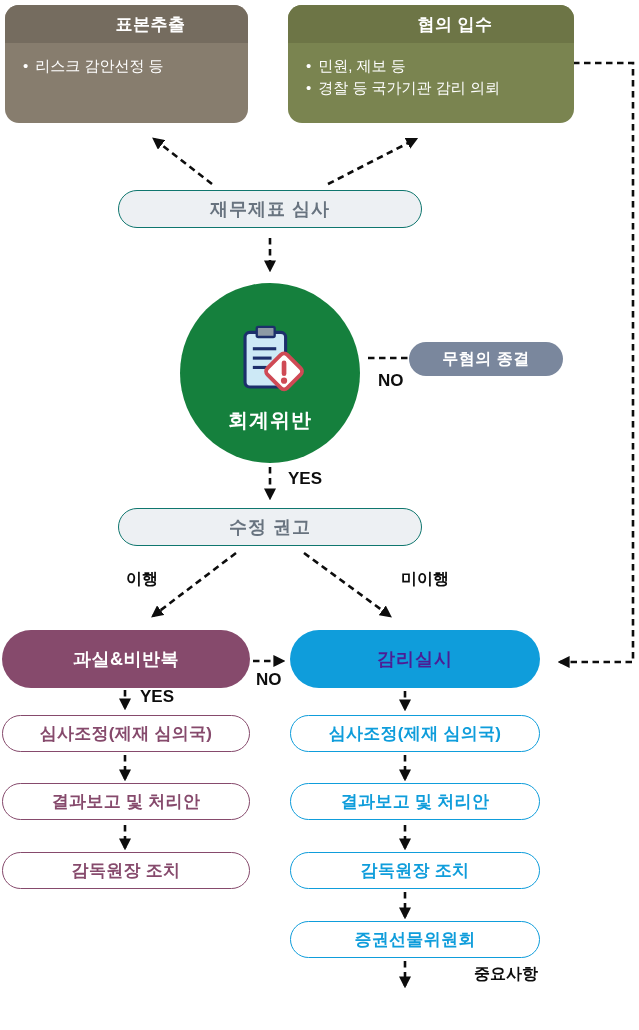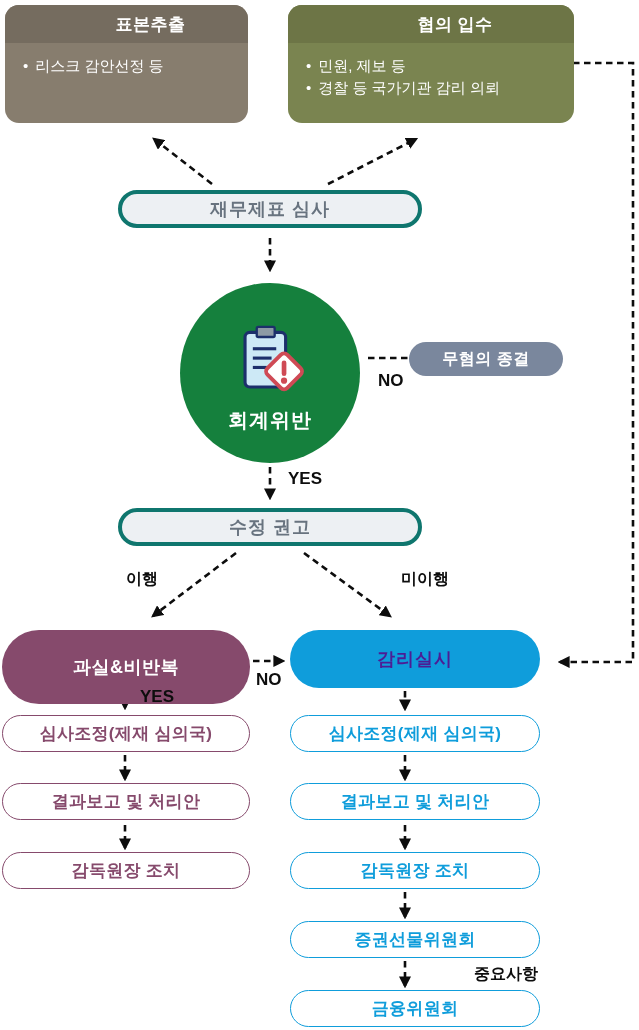--- a/index.html
+++ b/index.html
@@ -16,38 +16,38 @@
   .topbox-body{padding:12px 16px 10px 18px;font-size:15px;line-height:22px;}
   .box-sample{left:5px;top:5px;width:243px;height:118px;background:#877d6e;}
   .box-sample .topbox-header{background:#756c5f;}
   .box-tipoff{left:288px;top:5px;width:286px;height:118px;background:#7a8450;}
   .box-tipoff .topbox-header{background:#6d7546;}
   .bullet{display:flex;gap:7px;}
   .bullet::before{content:"•";flex:0 0 auto;}
 
   
   .pill{border-radius:999px;display:flex;align-items:center;justify-content:center;}
-  .neutral{background:#edf0f3;border:4px solid #0f766e;color:#68737f;
+  .neutral{background:#edf0f3;border:1px solid #0f766e;color:#68737f;
     font-size:18px;font-weight:600;letter-spacing:1px;}
   .review{left:118px;top:190px;width:304px;height:38px;}
   .correction{left:118px;top:508px;width:304px;height:38px;}
 
   
   .circle{left:180px;top:283px;width:180px;height:180px;border-radius:50%;
     background:#15803d;display:flex;flex-direction:column;align-items:center;
     justify-content:center;padding-top:10px;gap:6px;}
   .circle .label{color:#ffffff;font-size:20px;font-weight:700;letter-spacing:1px;}
   .vio-icon{width:84px;height:78px;display:block;}
 
   
   .closure{left:409px;top:342px;width:154px;height:34px;background:#7a879d;
     color:#ffffff;font-size:16px;font-weight:700;letter-spacing:.5px;}
 
   
-  .fault{left:2px;top:630px;width:248px;height:74px;background:#864a6c;
+  .fault{left:2px;top:630px;width:248px;height:58px;background:#864a6c;
     color:#ffffff;font-size:18px;font-weight:700;letter-spacing:.5px;}
   .audit{left:290px;top:630px;width:250px;height:58px;background:#0f9ddb;
     color:#4c1d95;font-size:18px;font-weight:700;letter-spacing:1px;}
 
   
   .outline{background:#ffffff;font-size:17px;font-weight:700;height:37px;letter-spacing:.3px;}
   .plum{border:1.6px solid #864a6c;color:#864a6c;left:2px;width:248px;}
   .blue{border:1.6px solid #0f9ddb;color:#0f9ddb;left:290px;width:250px;}
   .row1{top:715px;} .row2{top:783px;} .row3{top:852px;} .row4{top:921px;} .row5{top:990px;}
 
@@ -136,21 +136,20 @@
   <div class="abs pill audit">감리실시</div>
 
   <div class="abs pill outline plum row1">심사조정(제재 심의국)</div>
   <div class="abs pill outline plum row2">결과보고 및 처리안</div>
   <div class="abs pill outline plum row3">감독원장 조치</div>
 
   <div class="abs pill outline blue row1">심사조정(제재 심의국)</div>
   <div class="abs pill outline blue row2">결과보고 및 처리안</div>
   <div class="abs pill outline blue row3">감독원장 조치</div>
   <div class="abs pill outline blue row4">증권선물위원회</div>
-  <div class="abs pill outline blue row5">금융위원회</div>
 
   <span class="abs flabel latin" style="left:378px;top:371px;">NO</span>
   <span class="abs flabel latin" style="left:288px;top:469px;">YES</span>
   <span class="abs flabel" style="left:118px;top:569px;width:48px;text-align:center;">이행</span>
   <span class="abs flabel" style="left:393px;top:569px;width:64px;text-align:center;">미이행</span>
   <span class="abs flabel latin" style="left:256px;top:670px;">NO</span>
   <span class="abs flabel latin" style="left:140px;top:687px;">YES</span>
   <span class="abs flabel" style="left:433px;top:964px;width:72px;text-align:center;margin-left:37px;">중요사항</span>
 
 </div>

